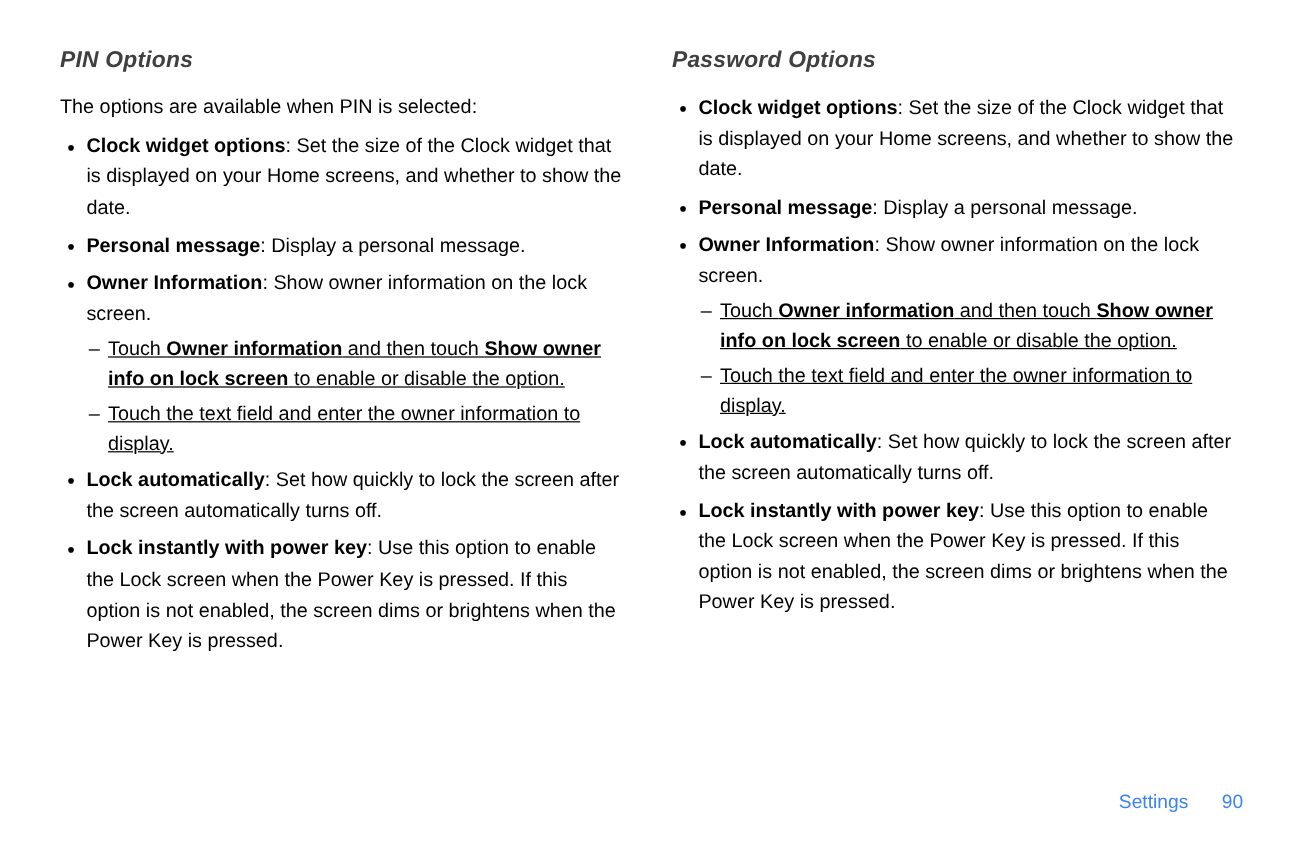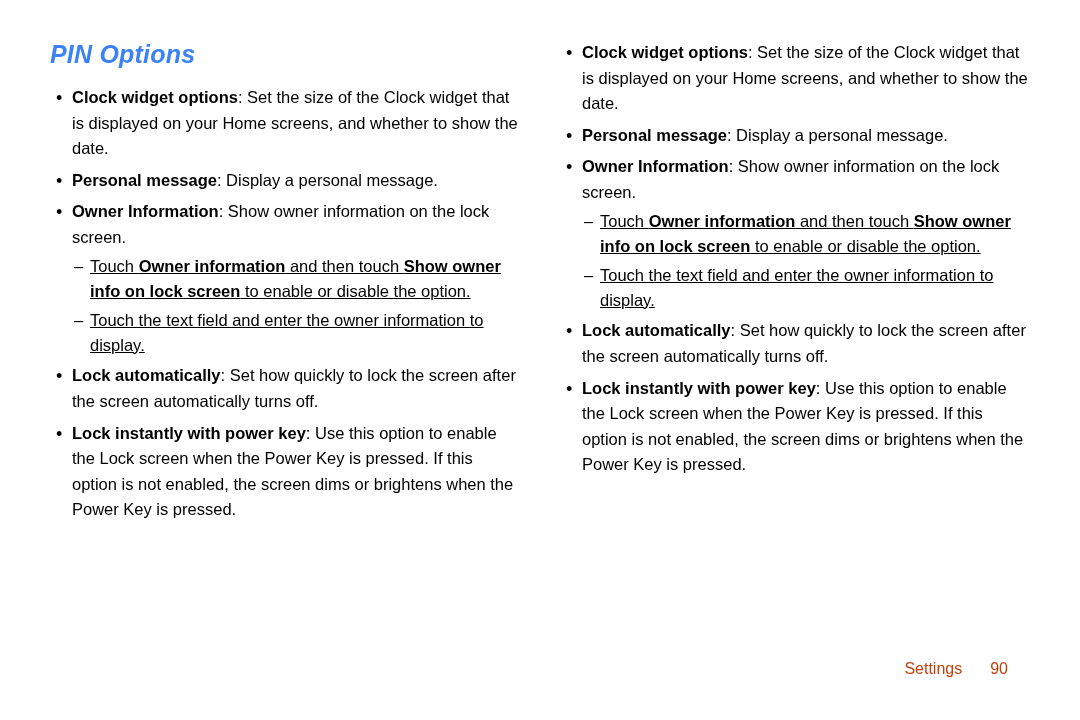--- a/index.html
+++ b/index.html
@@ -13,24 +13,24 @@
   }
   .columns {
     display: flex;
     gap: 40px;
   }
   .col {
     flex: 1;
     min-width: 0;
   }
   .section-heading {
-    color: #3b82f6;
+    color: #404040;
     font-weight: bold;
     font-style: italic;
-    font-size: 25px;
+    font-size: 19px;
     margin-bottom: 16px;
     letter-spacing: 0.2px;
   }
   .intro {
     font-size: 16.5px;
     margin-bottom: 8px;
     line-height: 1.45;
   }
   ul.bullets {
     list-style: none;
@@ -64,33 +64,34 @@
   ul.dashes > li::before {
     content: "–";
     position: absolute;
     left: -16px;
     top: 0;
   }
   .b { font-weight: bold; }
   .footer {
     position: absolute;
     bottom: 42px;
-    right: 72px;
+    right: 44px;
     font-size: 16px;
-    color: #c2410c;
+    color: #3b82f6;
   }
   .footer .label { margin-right: 28px; }
 </style>
 </head>
 <body>
 
 <div class="columns">
 
   <div class="col">
     <div class="section-heading">PIN Options</div>
+    <div class="intro">The options are available when PIN is selected:</div>
     <ul class="bullets">
       <li>
         <span class="b">Clock widget options</span><span>: Set the size of the Clock widget that is displayed on your Home screens, and whether to show the date.</span>
       </li>
       <li>
         <span class="b">Personal message</span><span>: Display a personal message.</span>
       </li>
       <li>
         <span class="b">Owner Information</span><span>: Show owner information on the lock screen.</span>
         <ul class="dashes">
@@ -105,20 +106,21 @@
       <li>
         <span class="b">Lock automatically</span><span>: Set how quickly to lock the screen after the screen automatically turns off.</span>
       </li>
       <li>
         <span class="b">Lock instantly with power key</span><span>: Use this option to enable the Lock screen when the Power Key is pressed. If this option is not enabled, the screen dims or brightens when the Power Key is pressed.</span>
       </li>
     </ul>
   </div>
 
   <div class="col">
+    <div class="section-heading">Password Options</div>
     <ul class="bullets">
       <li>
         <span class="b">Clock widget options</span><span>: Set the size of the Clock widget that is displayed on your Home screens, and whether to show the date.</span>
       </li>
       <li>
         <span class="b">Personal message</span><span>: Display a personal message.</span>
       </li>
       <li>
         <span class="b">Owner Information</span><span>: Show owner information on the lock screen.</span>
         <ul class="dashes">

